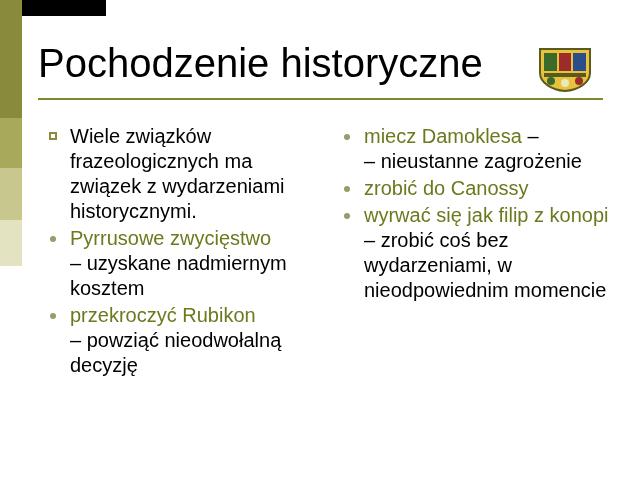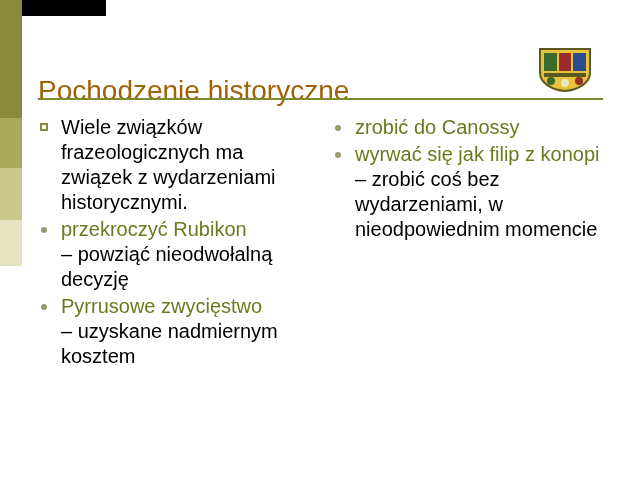--- a/index.html
+++ b/index.html
@@ -47,27 +47,26 @@
     height: 16px;
     background: #000000;
   }
 
   
   .title {
     position: absolute;
     left: 38px;
     top: 40px;
     width: 520px;
-    font-size: 28px;
+    font-size: 40px;
     line-height: 46px;
-    color: #a16207;
+    color: #000000;
     font-weight: normal;
     letter-spacing: 0px;
     white-space: nowrap;
-    margin-top: 28px;
   }
   .title-rule {
     position: absolute;
     left: 38px;
     top: 98px;
     width: 565px;
     height: 2px;
     background: #7b8a2e;
   }
 
@@ -83,21 +82,21 @@
   
   .col {
     position: absolute;
     top: 112px;
   }
   .col-left  { left: 32px;  width: 290px; }
   .col-right { left: 326px; width: 300px; }
 
   ul.bullets {
     list-style: none;
-    margin: 3px;
+    margin: 12px;
     padding: 0;
   }
   ul.bullets > li {
     position: relative;
     padding-left: 26px;
     margin-bottom: 2px;
     font-size: 20px;
     line-height: 25px;
     color: #000000;
   }
@@ -163,33 +162,38 @@
       <circle cx="41" cy="34" r="4" fill="#9c2b2b"></circle>
     </svg>
   </div>
 
   <div class="col col-left">
     <ul class="bullets">
       <li class="b-square">
         <span class="item-text plain">Wiele związków frazeologicznych ma związek z wydarzeniami historycznymi.</span>
       </li>
       <li class="b-dot">
+        <span class="hl">Pyrrusowe zwycięstwo</span>
+        <span class="item-text plain">– uzyskane nadmiernym kosztem</span>
+      </li>
+      <li class="b-dot">
         <span class="hl">przekroczyć Rubikon</span>
         <span class="item-text plain">– powziąć nieodwołalną decyzję</span>
       </li>
-      <li class="b-dot">
-        <span class="hl">Pyrrusowe zwycięstwo</span>
-        <span class="item-text plain">– uzyskane nadmiernym kosztem</span>
-      </li>
     </ul>
   </div>
 
   <div class="col col-right">
     <ul class="bullets">
       <li class="b-dot">
+        <span class="hl">miecz Damoklesa</span>
+        <span class="plain"> –</span>
+        <span class="item-text plain">– nieustanne zagrożenie</span>
+      </li>
+      <li class="b-dot">
         <span class="hl">zrobić do Canossy</span>
       </li>
       <li class="b-dot">
         <span class="hl">wyrwać się jak filip z konopi</span>
         <span class="item-text plain">– zrobić coś bez wydarzeniami, w nieodpowiednim momencie</span>
       </li>
     </ul>
   </div>
 
 </div>

